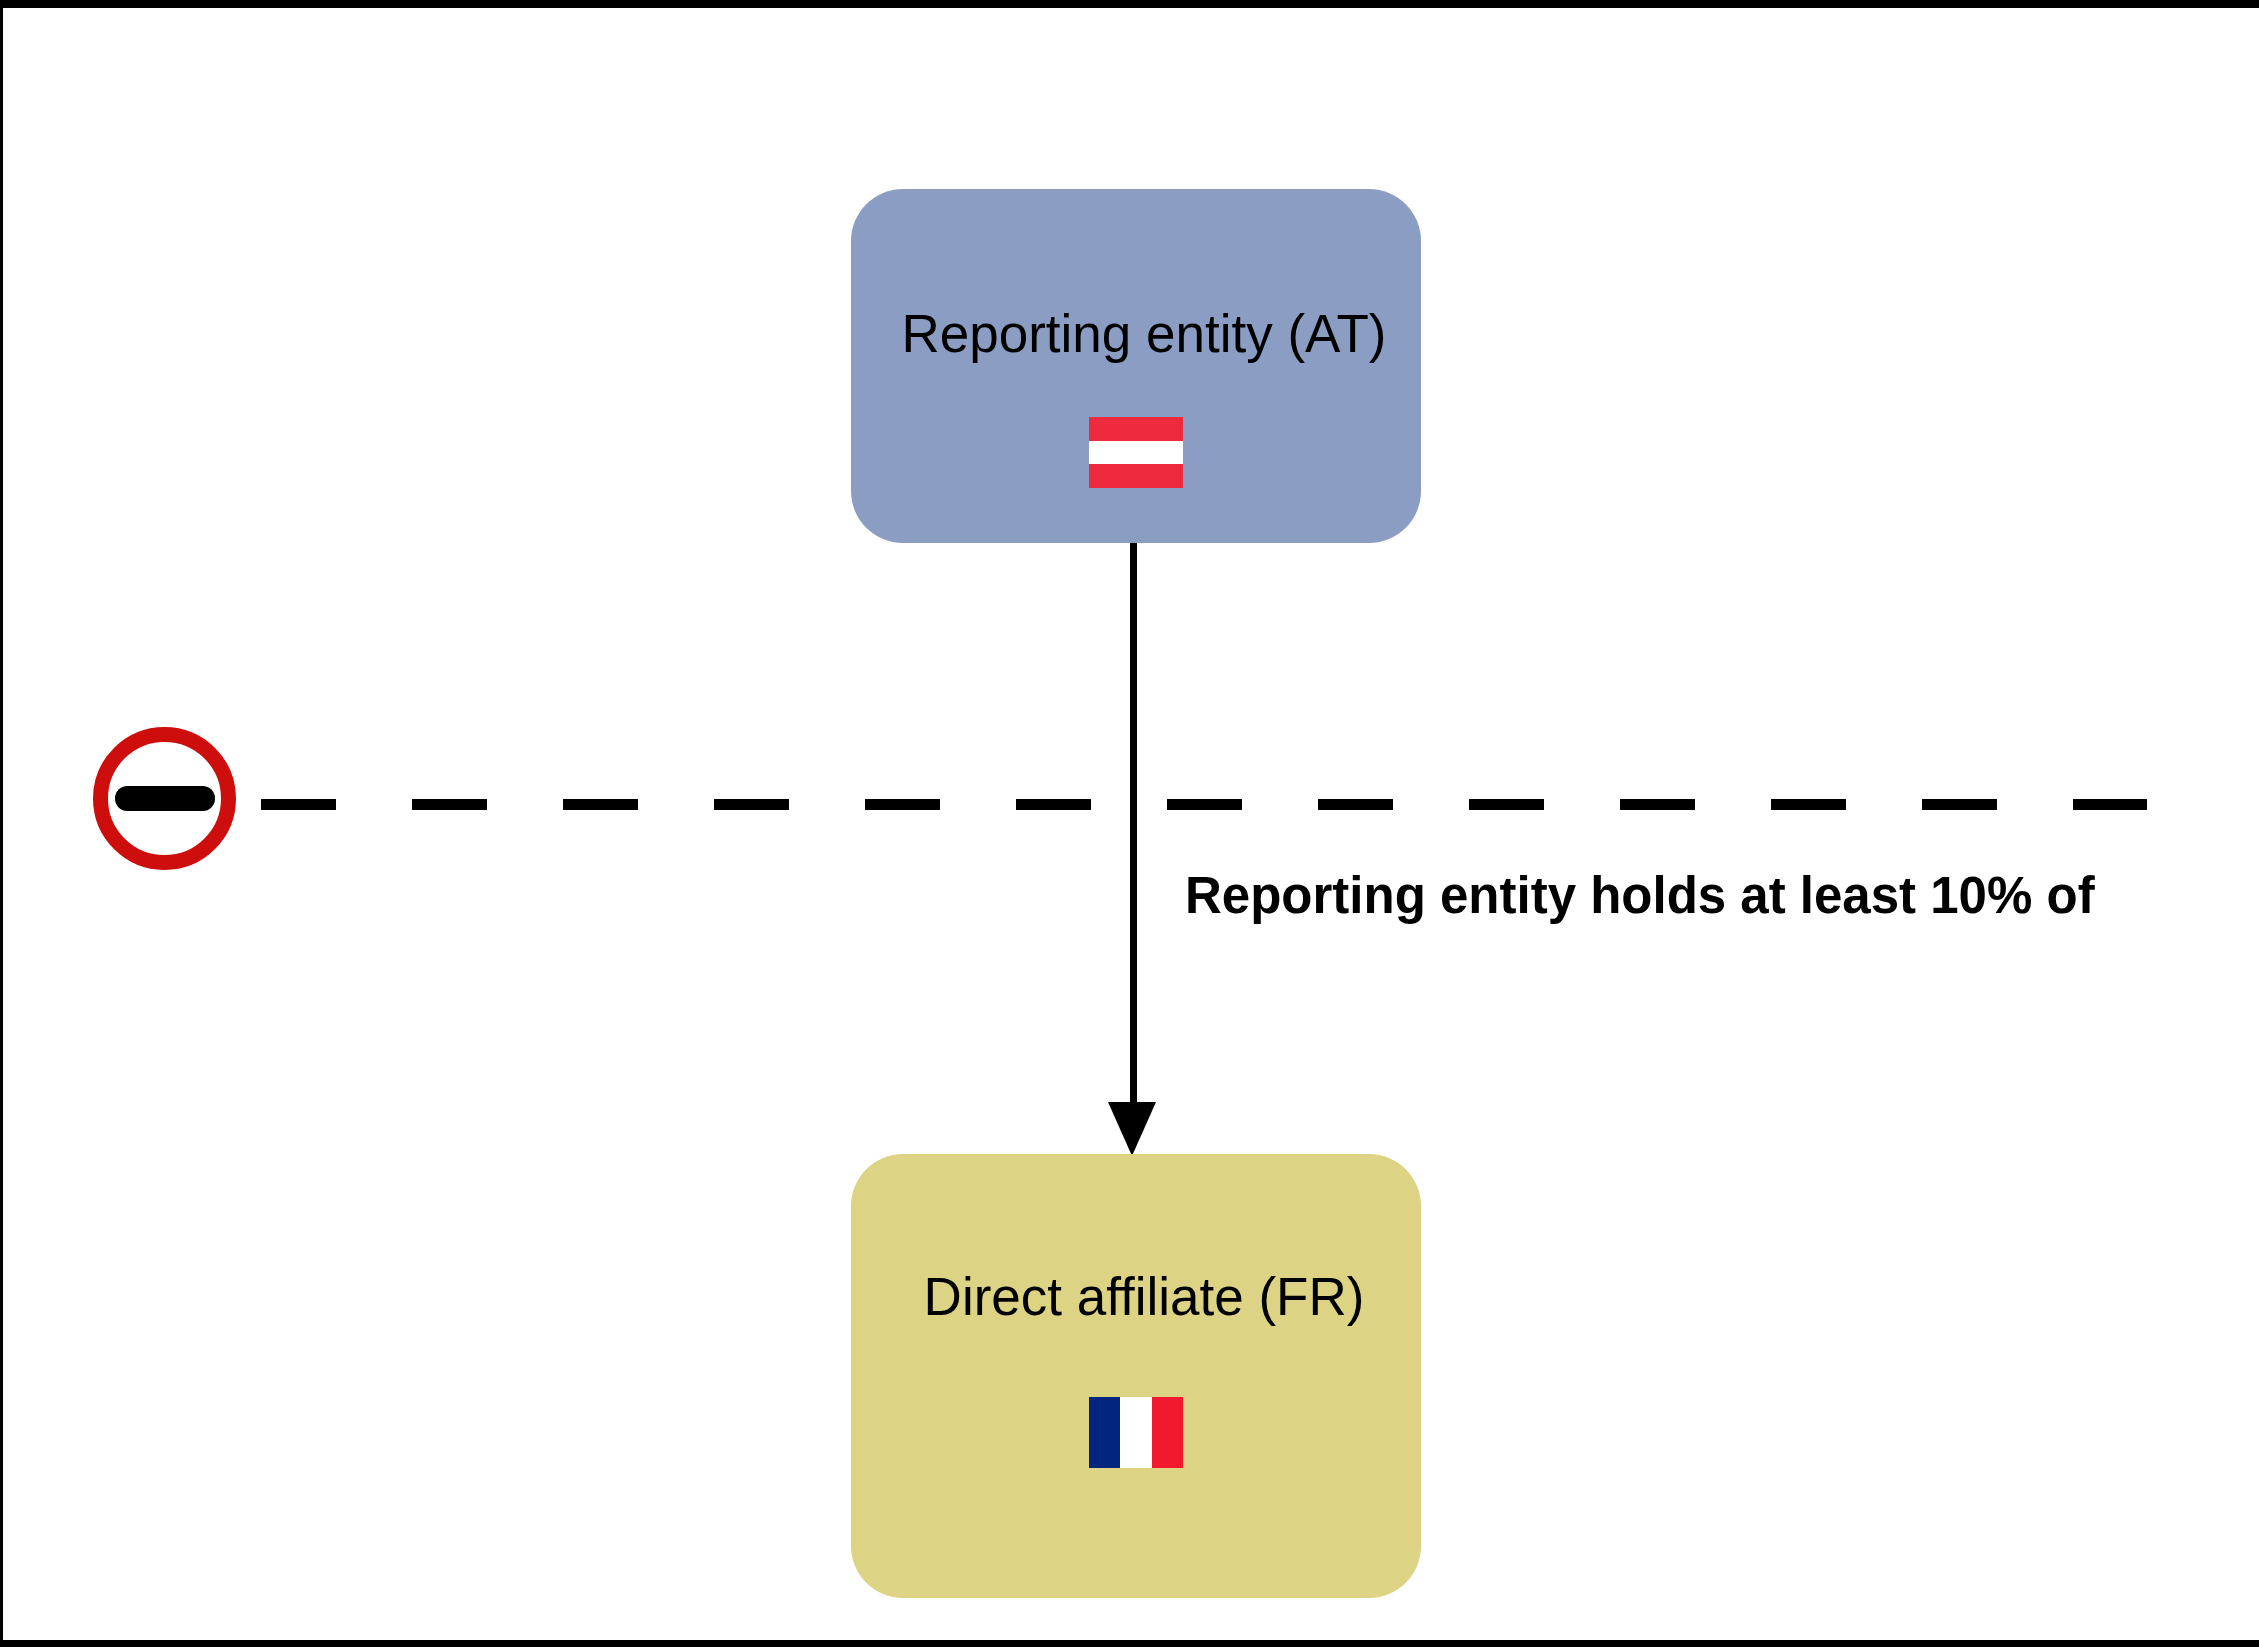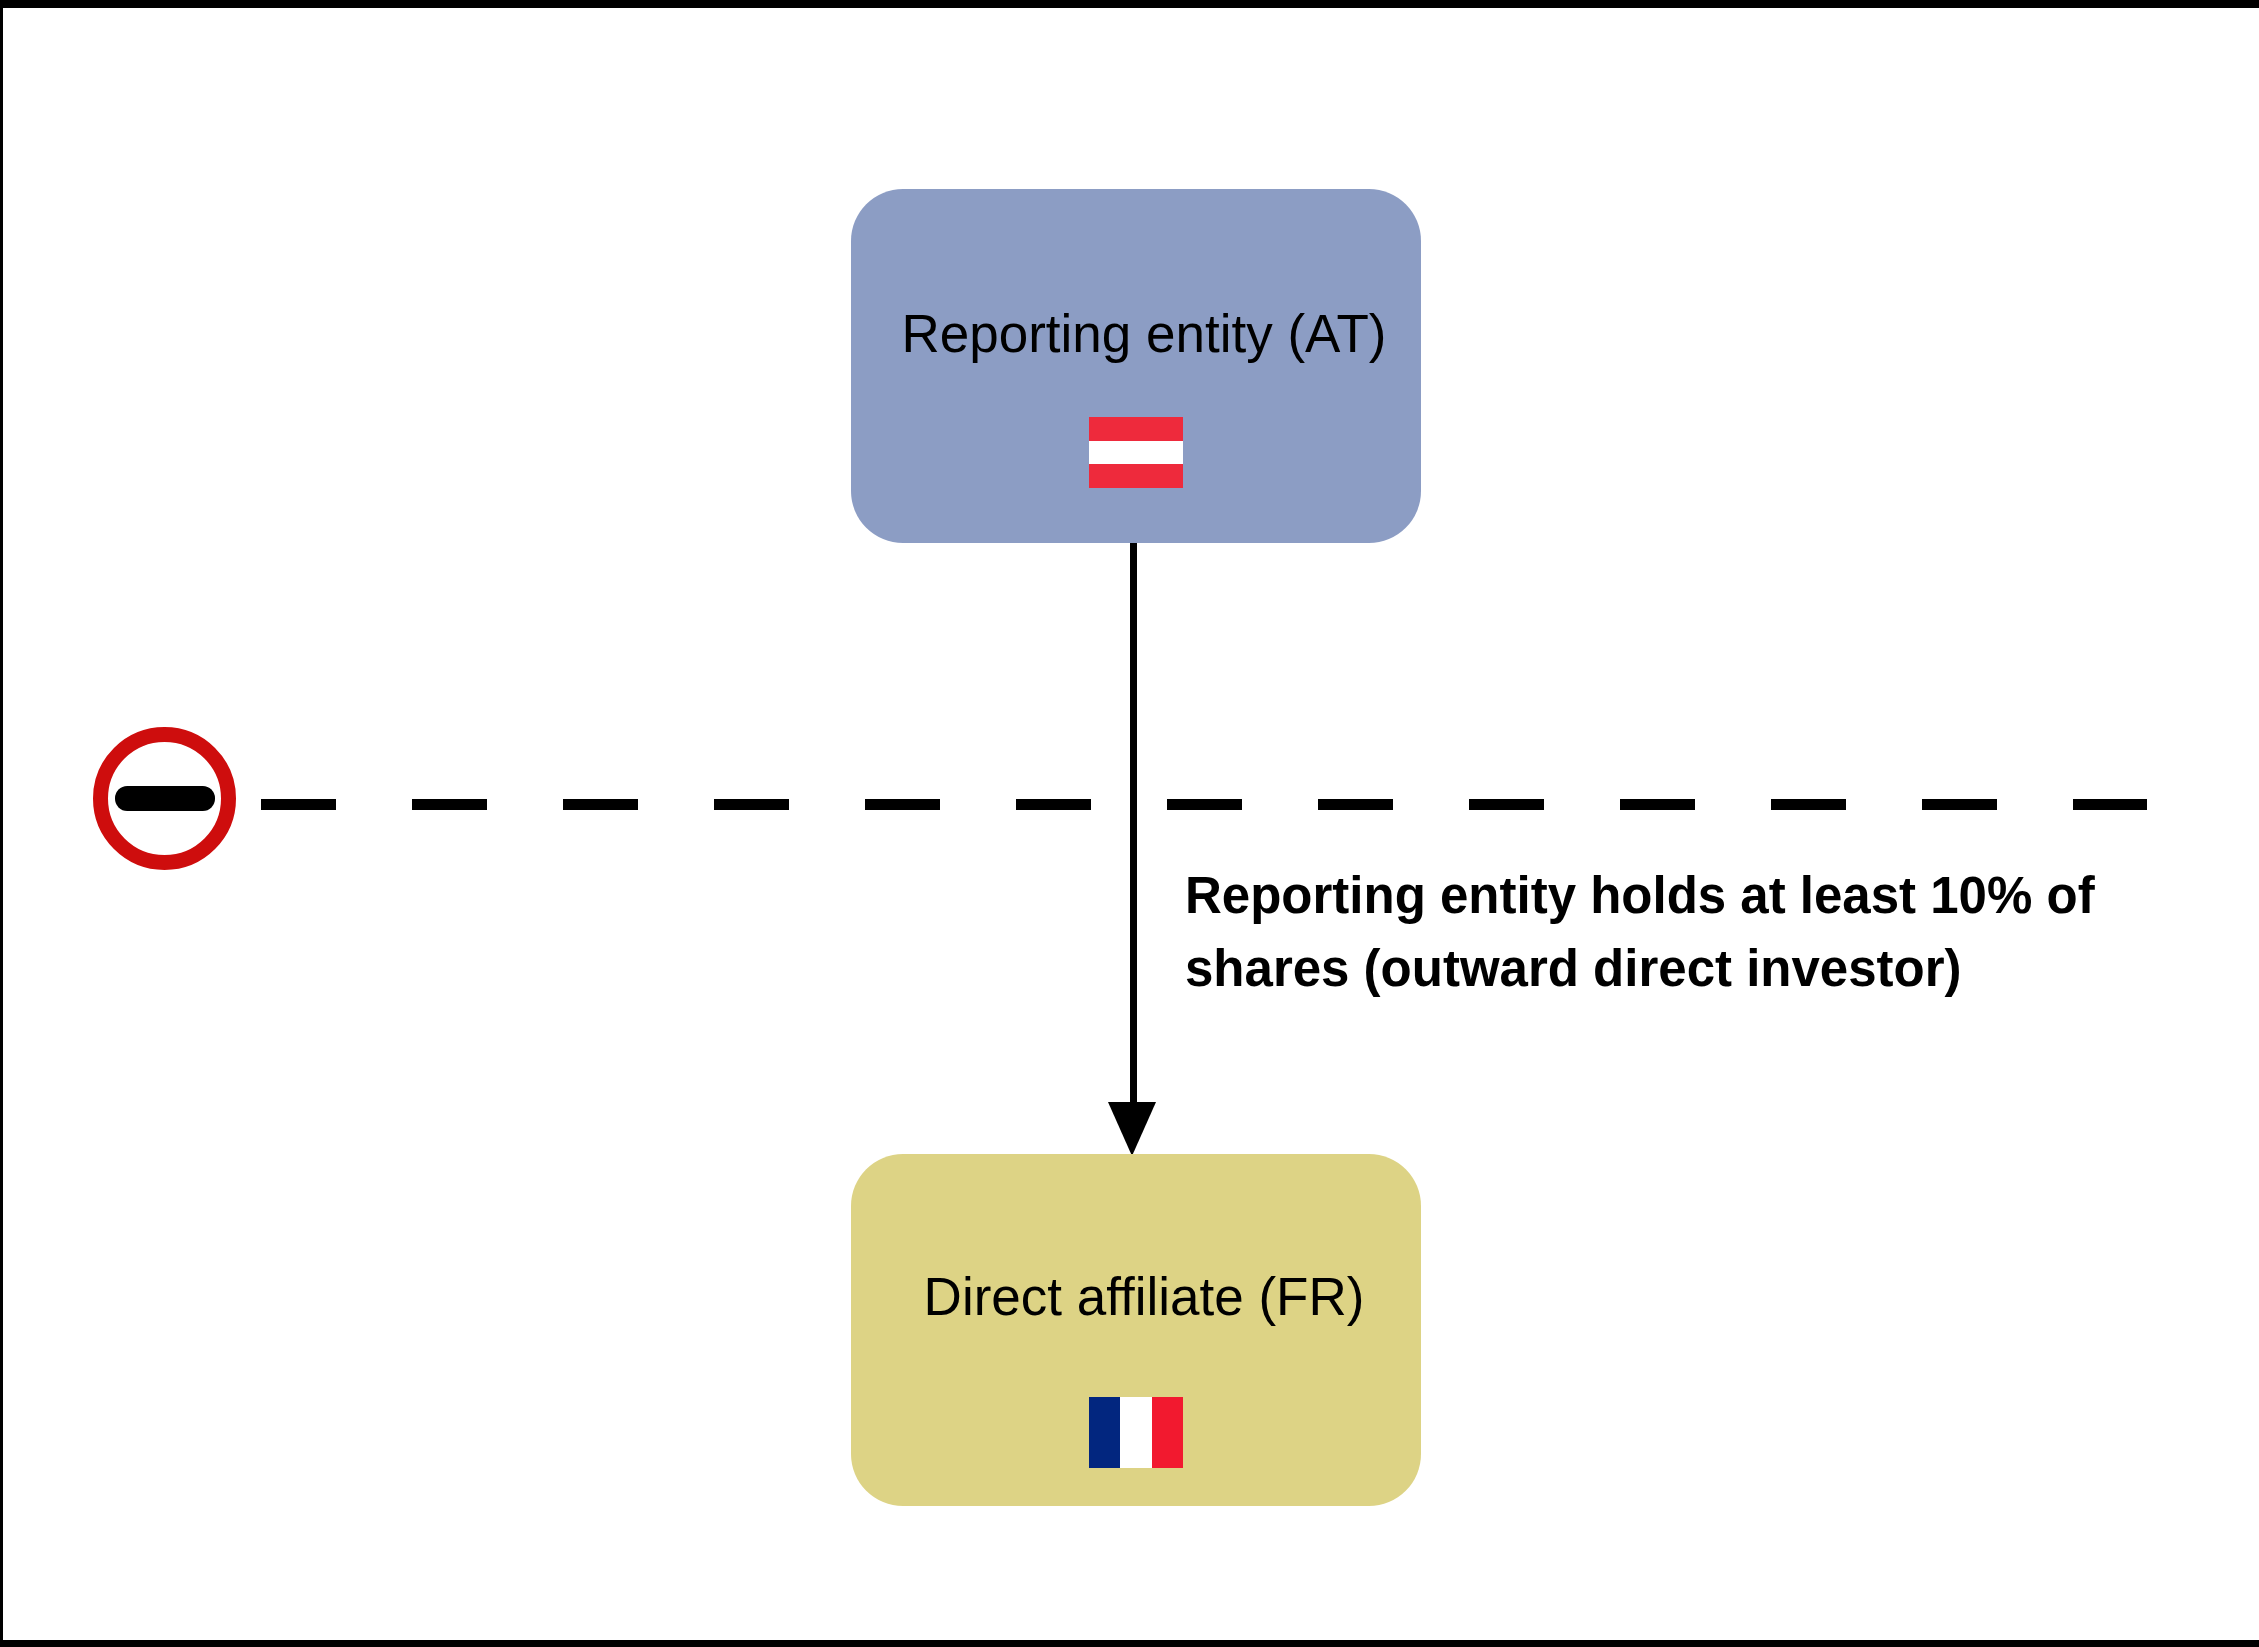--- a/index.html
+++ b/index.html
@@ -32,21 +32,21 @@
   }
   .node-reporting {
     left: 851px;
     top: 189px;
     height: 354px;
     background: var(--reporting-node-fill, #8C9DC4);
   }
   .node-affiliate {
     left: 851px;
     top: 1154px;
-    height: 352px;
+    height: 444px;
     background: var(--affiliate-node-fill, #DDD385);
   }
   .node-label {
     position: absolute;
     left: 16px;
     right: 0;
     text-align: center;
     font-size: 53px;
     line-height: 1.15;
     white-space: nowrap;
@@ -158,21 +158,20 @@
 
   <div class="no-entry-sign">
     <div class="no-entry-bar"></div>
   </div>
 
   <div class="arrow-line"></div>
   <div class="arrow-head"></div>
 
   <div class="edge-label">
     <div>Reporting entity holds at least 10% of</div>
-    <div>shares (outward direct investor)</div>
   </div>
 
   <div class="node node-affiliate">
     <div class="node-label">Direct affiliate (FR)</div>
     <div class="flag flag-fr">
       <div class="stripe s1"></div>
       <div class="stripe s2"></div>
       <div class="stripe s3"></div>
     </div>
   </div>

